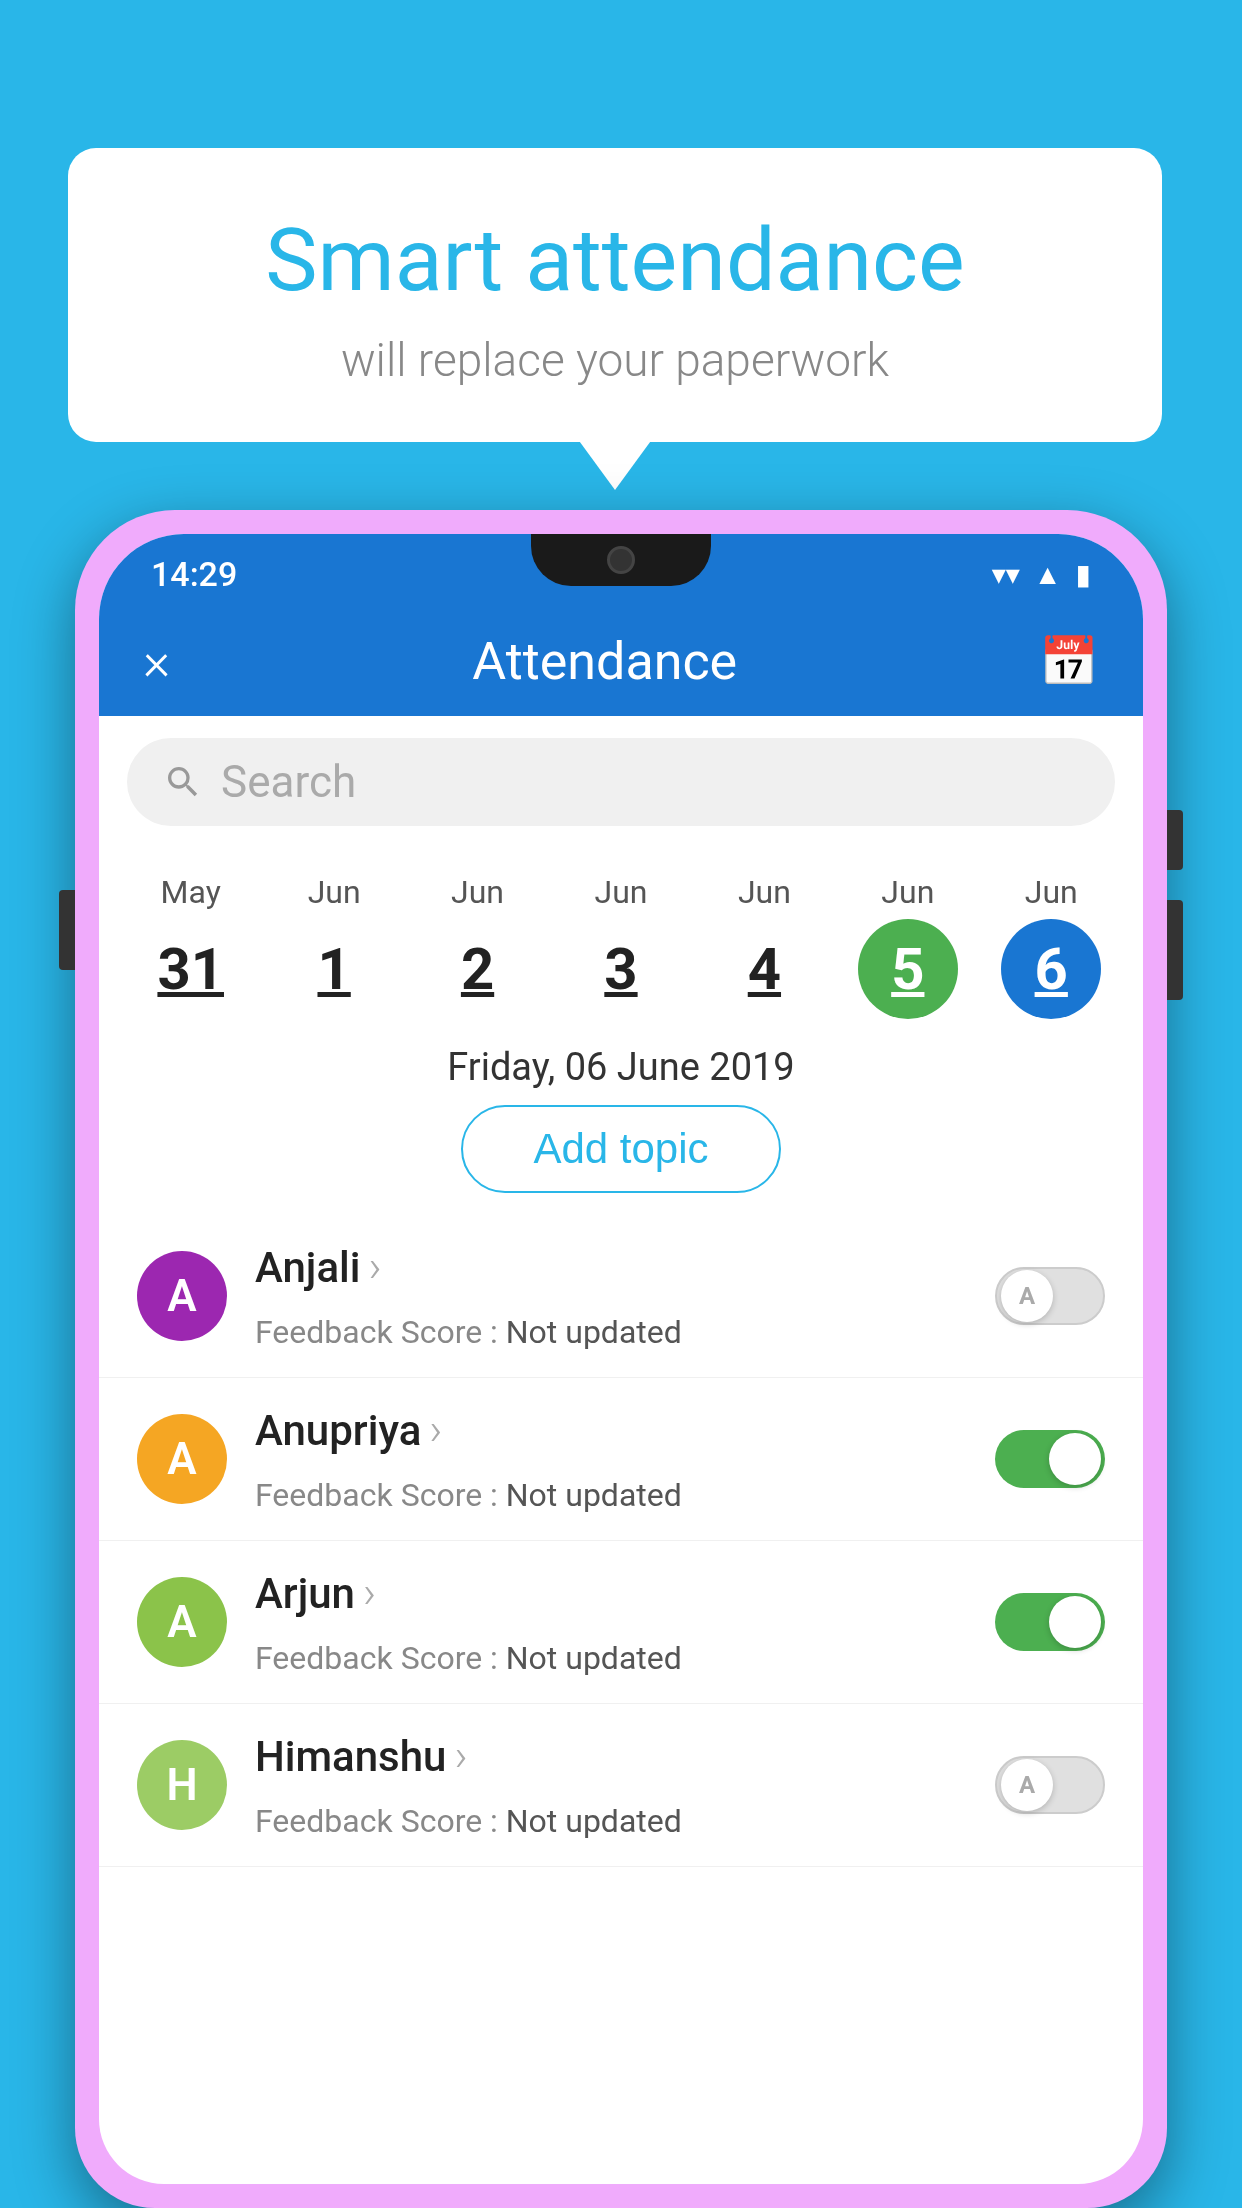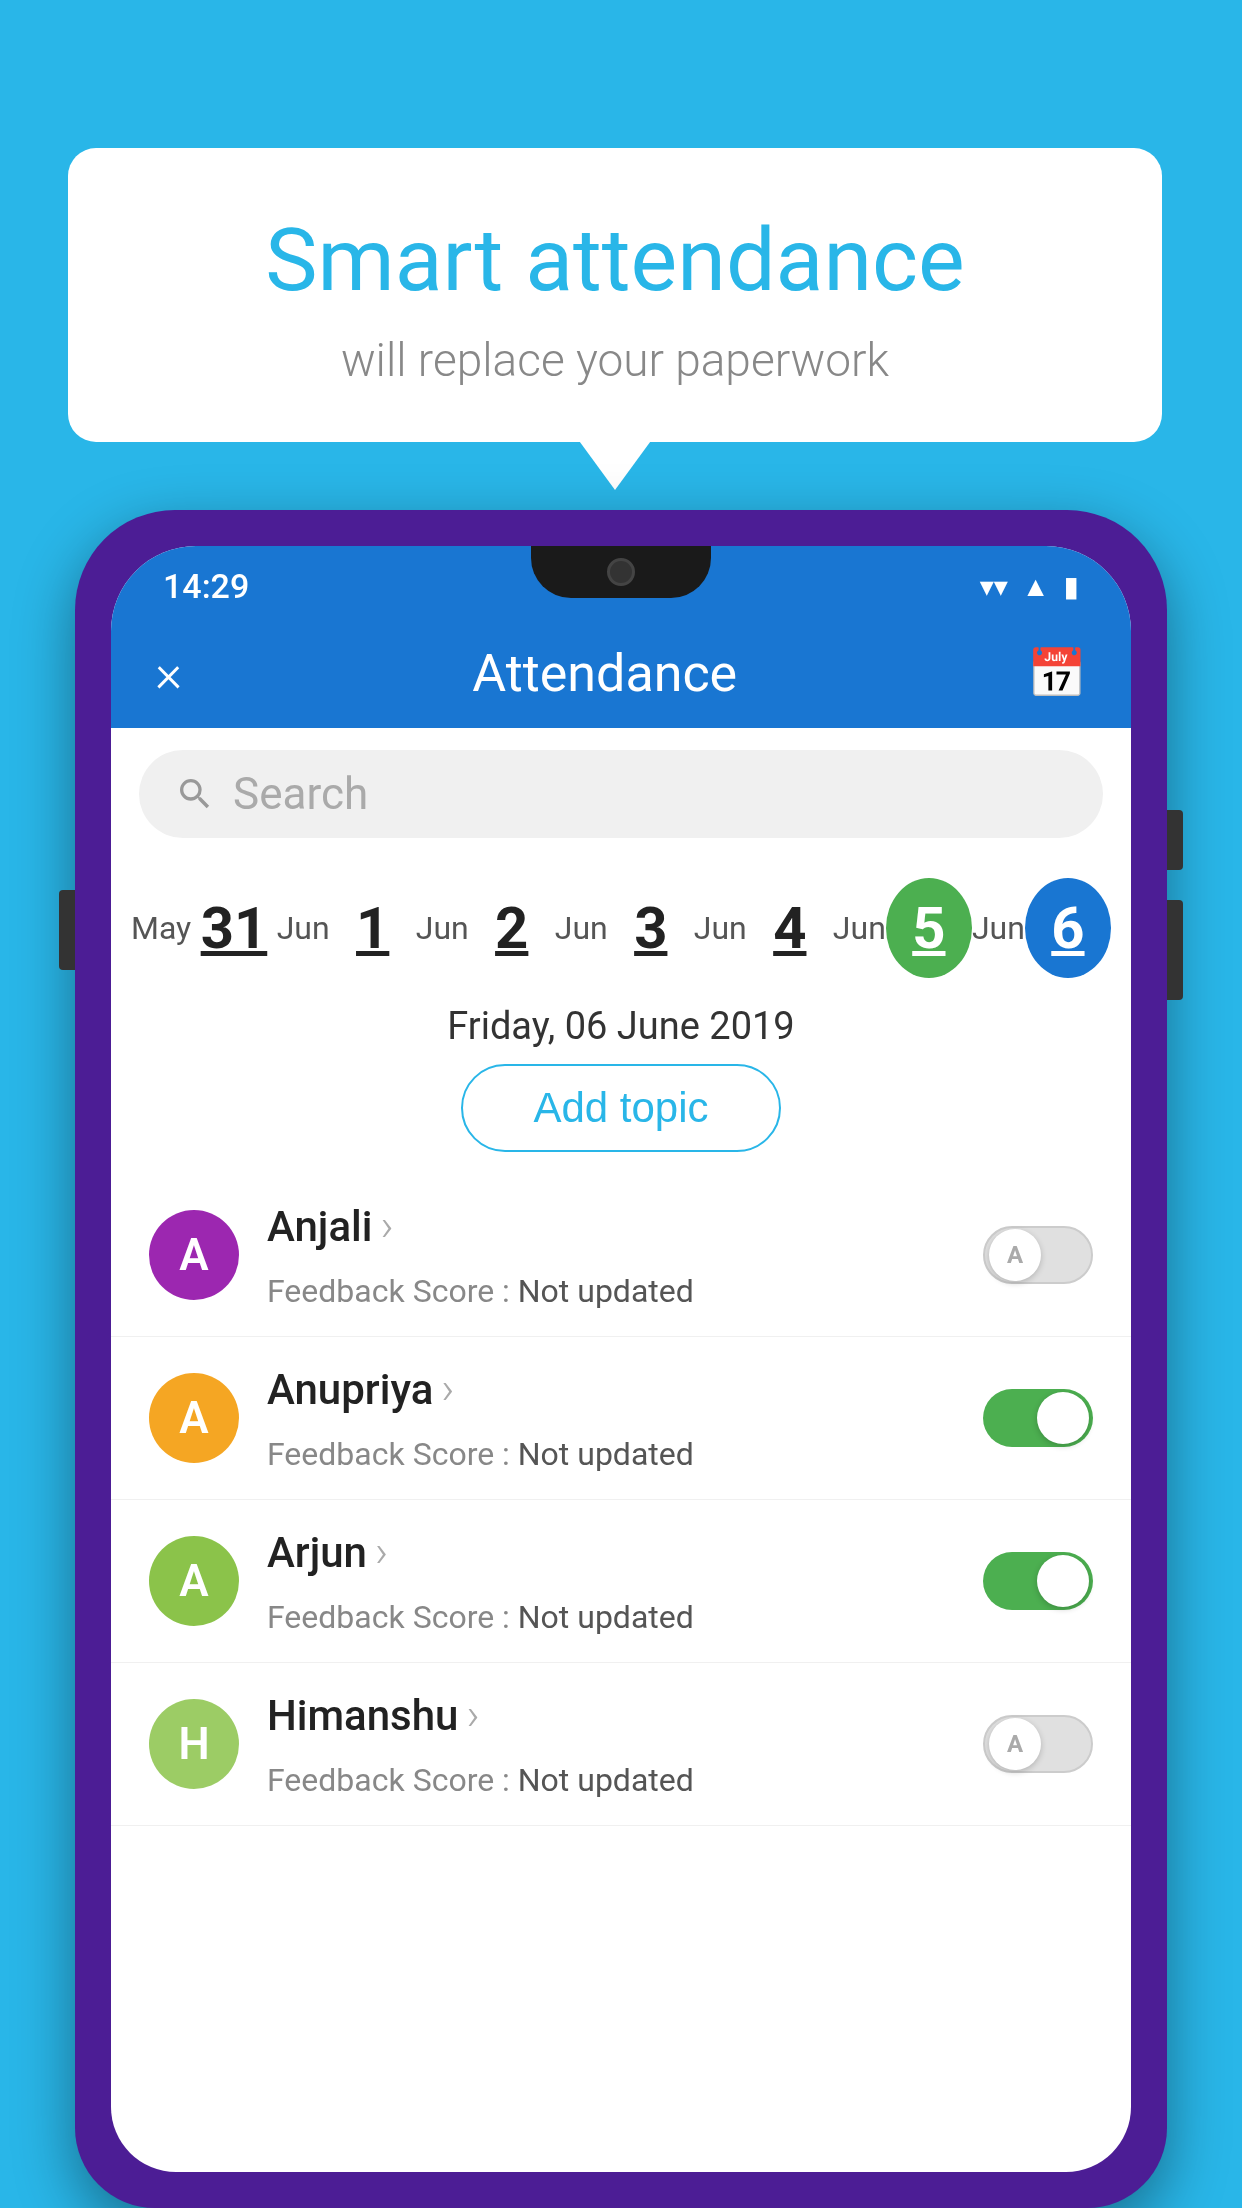--- a/index.html
+++ b/index.html
@@ -55,23 +55,23 @@
       font-weight: 300;
     }
 
     
     .phone-frame {
       position: absolute;
       top: 510px;
       left: 75px;
       right: 75px;
       bottom: 0px;
-      background: #4c1d95;
+      background: #f0abfc;
       border-radius: 100px 100px 80px 80px;
-      padding: 36px;
+      padding: 24px;
       box-shadow: 0 20px 60px rgba(0,0,0,0.4);
     }
 
     .phone-inner {
       background: white;
       border-radius: 85px 85px 65px 65px;
       overflow: hidden;
       height: 100%;
       position: relative;
     }
@@ -176,23 +176,25 @@
 
     
     .calendar-row {
       display: flex;
       justify-content: space-around;
       padding: 18px 20px 8px;
     }
 
     .cal-day {
       display: flex;
-      align-items: center;
-      gap: 0;
+      flex-direction: column;
+      align-items: center;
+      gap: 8px;
       min-width: 120px;
+      margin-top: 7px;
     }
 
     .cal-month {
       font-size: 32px;
       color: #555;
       font-weight: 400;
     }
 
     .cal-num {
       font-size: 58px;

